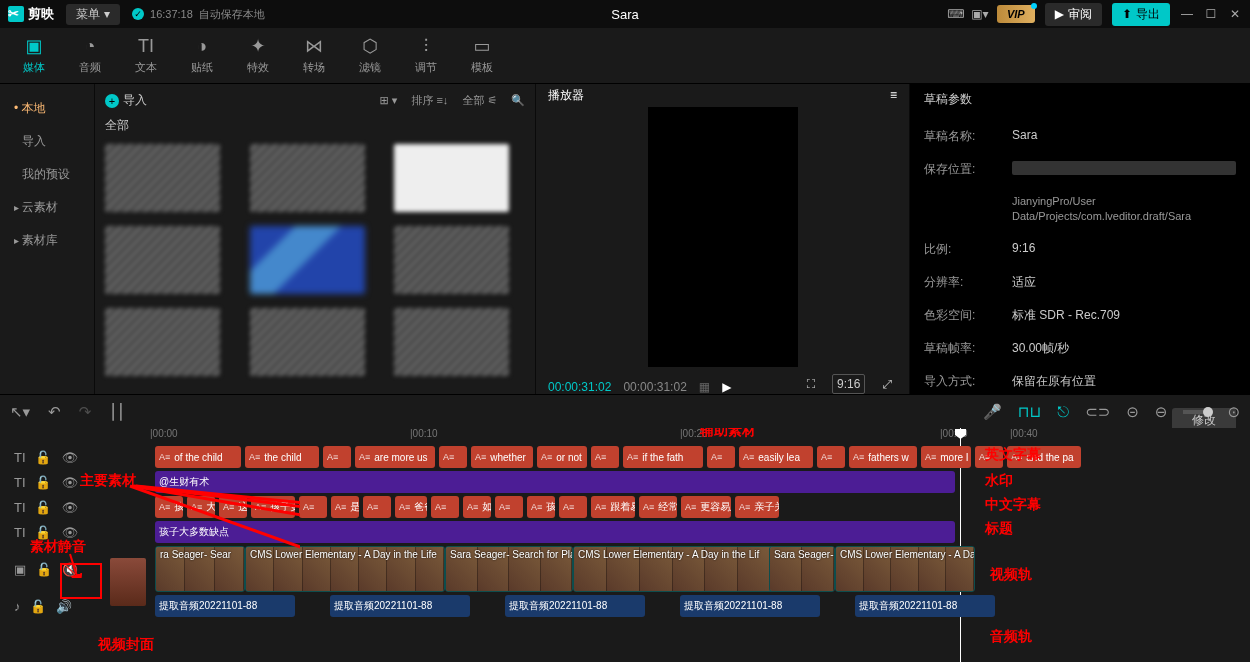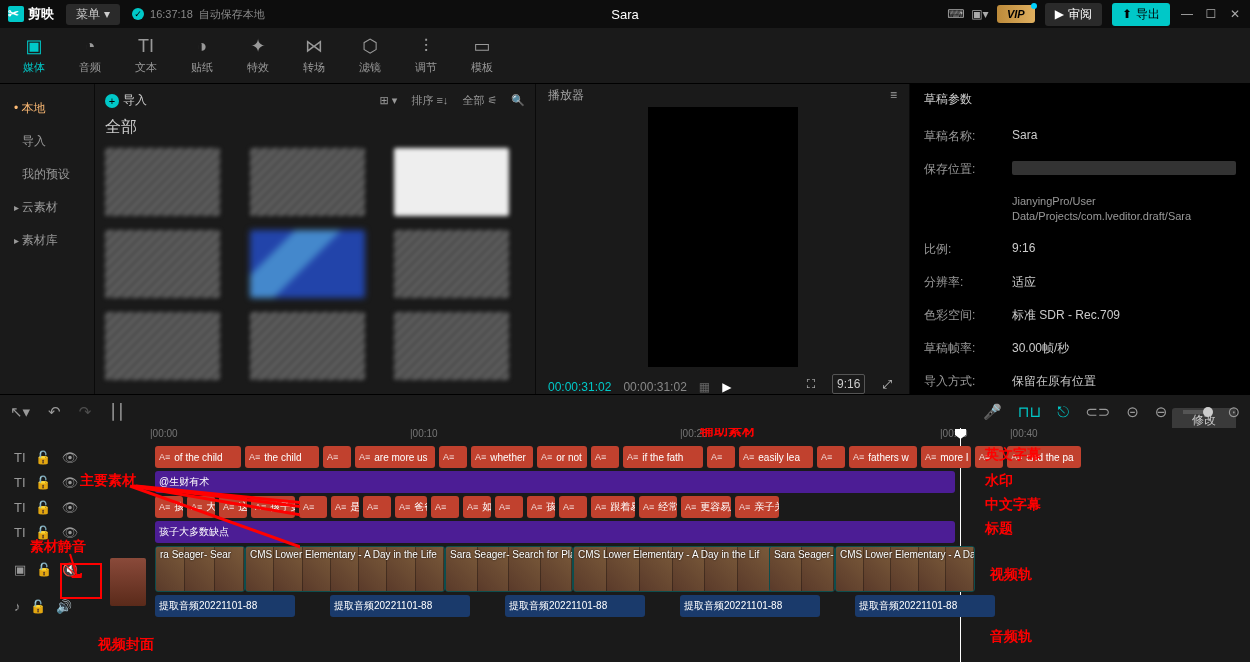--- a/index.html
+++ b/index.html
@@ -30,27 +30,27 @@
 .sb-item.active{color:#fdba74;position:relative}
 .sb-item.active::before{content:"• "}
 .sb-item.sub{padding-left:22px}
 .sb-item.exp::before{content:"▸ ";font-size:10px}
 .media-panel{width:440px;background:#1a1a1a;padding:8px 10px;overflow:hidden}
 .media-top{display:flex;align-items:center;gap:10px;margin-bottom:8px}
 .import-btn{display:flex;align-items:center;gap:4px;color:#ccc;cursor:pointer}
 .import-btn .plus{width:14px;height:14px;background:#00c8c8;border-radius:50%;color:#000;display:flex;align-items:center;justify-content:center;font-size:11px}
 .media-ctrls{margin-left:auto;display:flex;gap:14px;color:#999;font-size:11px}
 .mc{display:flex;align-items:center;gap:2px;cursor:pointer}
-.media-tabs{color:#ccc;font-size:16px;margin-bottom:10px}
+.media-tabs{color:#ccc;font-size:12px;margin-bottom:10px}
 .thumb-grid{display:grid;grid-template-columns:repeat(3,1fr);gap:14px}
 .thumb{height:68px;width:115px;background:linear-gradient(135deg,#444 25%,#666 25%,#666 50%,#444 50%,#444 75%,#666 75%);background-size:10px 10px;border-radius:2px;filter:blur(2px)}
 .thumb:nth-child(3){background:#eee}
 .thumb:nth-child(5){filter:blur(3px);background:linear-gradient(135deg,#24a 25%,#48c 25%,#48c 50%,#24a 50%)}
 .player{flex:1;background:#1a1a1a;display:flex;flex-direction:column;border-left:1px solid #0a0a0a;border-right:1px solid #0a0a0a}
-.player-hd{height:30px;padding:0 12px;display:flex;align-items:center;justify-content:space-between;color:#a3a3a3}
+.player-hd{height:30px;padding:0 12px;display:flex;align-items:center;justify-content:space-between;color:#ffffff}
 .player-stage{flex:1;display:flex;align-items:center;justify-content:center}
 .video-frame{width:150px;height:260px;background:#000}
 .player-ctrl{height:36px;display:flex;align-items:flex-end;padding:0 12px;gap:12px}
 .tc-cur{color:#00c8c8}
 .tc-tot{color:#888}
 .pc-right{margin-left:auto;display:flex;gap:12px;color:#ccc}
 .pc-btn{cursor:pointer;padding:2px 4px;border:1px solid transparent;border-radius:2px}
 .pc-btn.box{border-color:#555}
 .props{width:340px;background:#000000;padding:0}
 .props-hd{height:30px;padding:0 14px;display:flex;align-items:center;color:#ccc}

